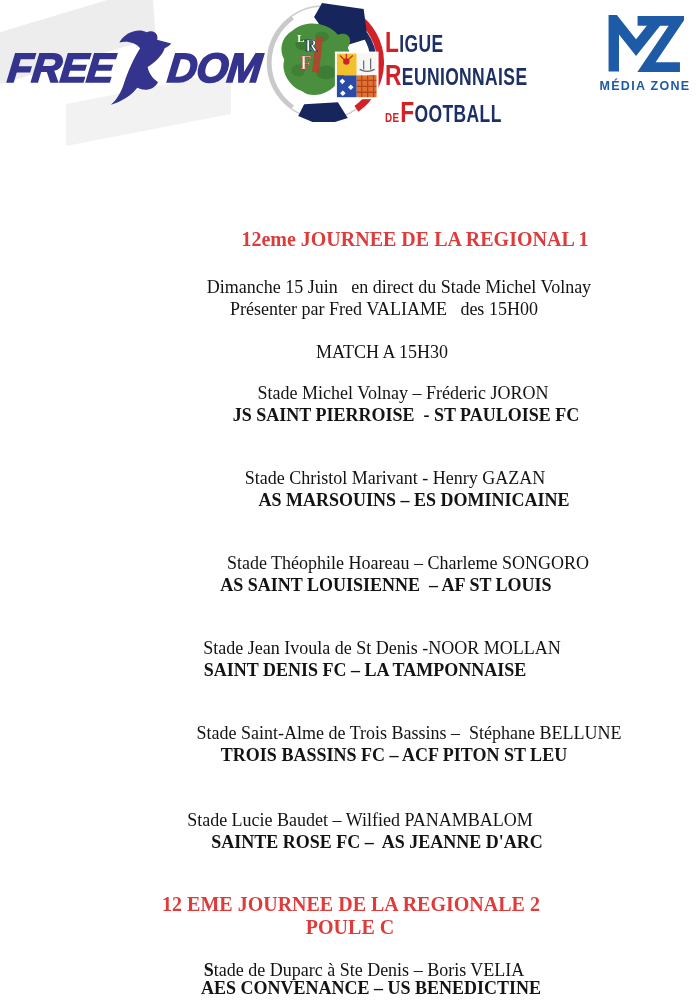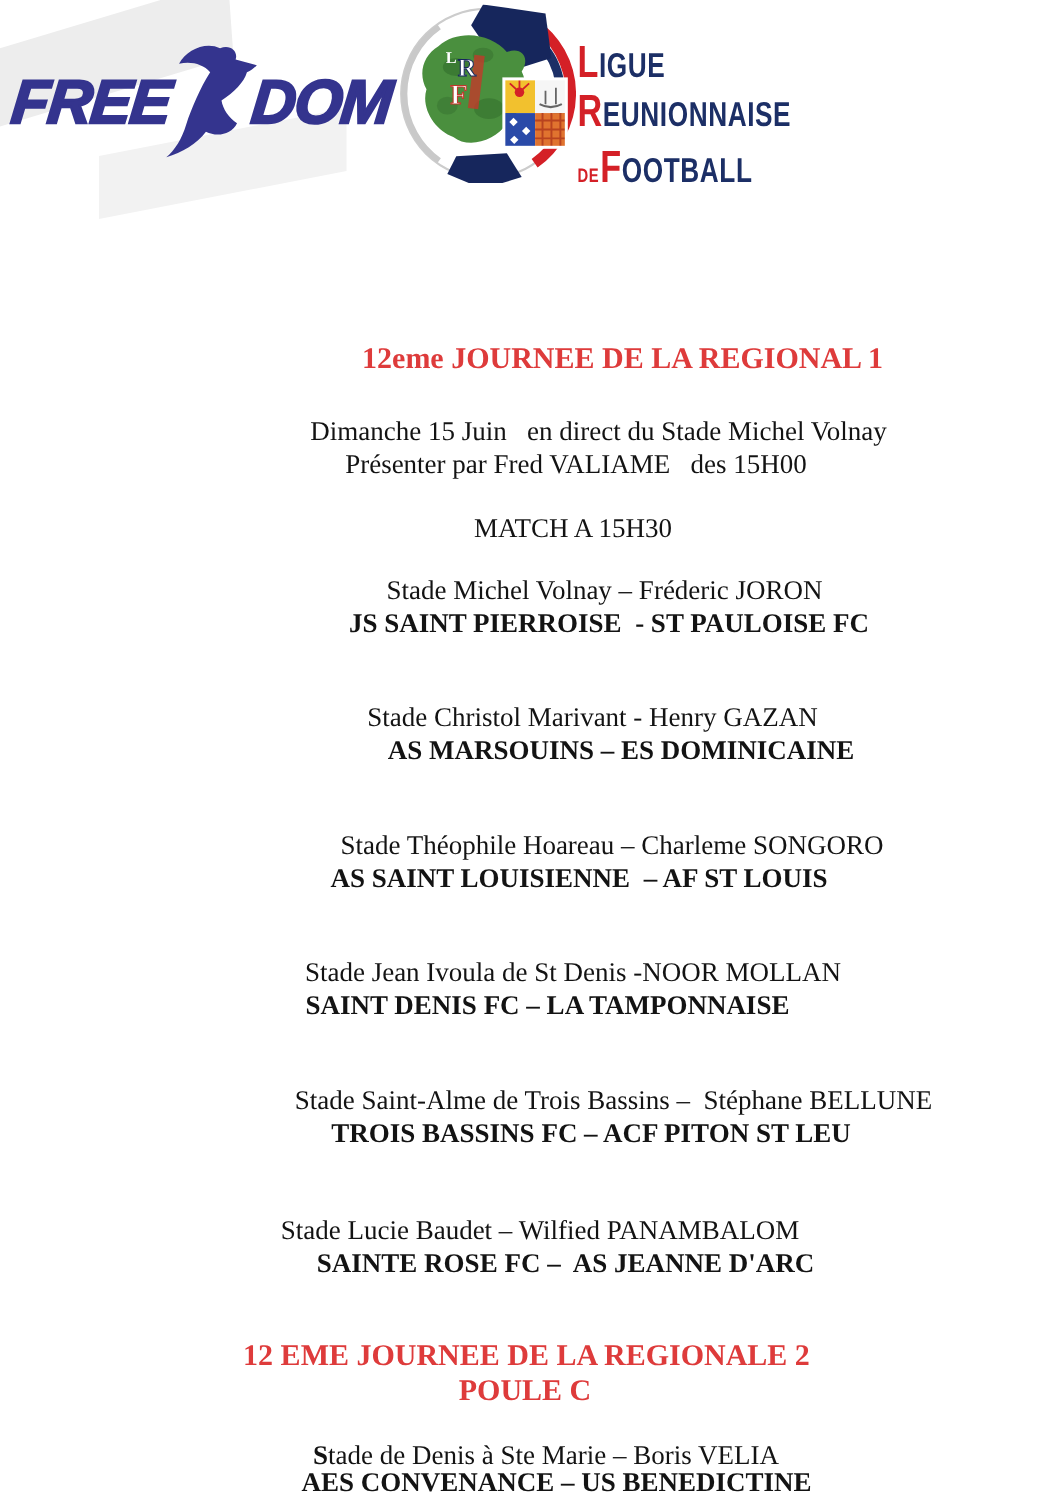--- a/index.html
+++ b/index.html
@@ -124,20 +124,27 @@
             <span class="lrf-rest">EUNIONNAISE</span>
         </div>
         <div class="lrf-line l3">
           <span class="lrf-de">DE</span>
             <span class="lrf-init">F</span>
             <span class="lrf-rest">OOTBALL</span>
         </div>
       </div>
     </div>
 
+    <div class="mz">
+      <svg class="mz-mark" viewBox="0 0 100 78">
+        <path d="M8,76 L8,6 L38,44 L68,6" fill="none" stroke="#1d5ba6" stroke-width="14"></path>
+        <path d="M40,8 L94,8 L52,70 L97,70" fill="none" stroke="#1d5ba6" stroke-width="13"></path>
+      </svg>
+      <div class="mz-label">MÉDIA ZONE</div>
+    </div>
   </div>
 
   <div>
 
     <div class="line red-title" style="top:228px;left:66px;">12eme JOURNEE DE LA REGIONAL 1</div>
 
     <div class="line" style="top:276px;left:50px;">Dimanche 15 Juin   en direct du Stade Michel Volnay</div>
     <div class="line" style="top:298px;left:35px;">Présenter par Fred VALIAME   des 15H00</div>
 
     <div class="line" style="top:341px;left:33px;">MATCH A 15H30</div>
@@ -156,17 +163,17 @@
 
     <div class="line" style="top:722px;left:60px;">Stade Saint-Alme de Trois Bassins –  Stéphane BELLUNE</div>
     <div class="line teams" style="top:744px;left:45px;">TROIS BASSINS FC – ACF PITON ST LEU</div>
 
     <div class="line" style="top:809px;left:11px;">Stade Lucie Baudet – Wilfied PANAMBALOM</div>
     <div class="line teams" style="top:831px;left:28px;">SAINTE ROSE FC –  AS JEANNE D'ARC</div>
 
     <div class="line red-title" style="top:893px;left:2px;">12 EME JOURNEE DE LA REGIONALE 2</div>
     <div class="line red-title" style="top:916px;left:1px;text-align:center;">POULE C</div>
 
-    <div class="line" style="top:959px;left:15px;"><span class="b">S</span><span>tade de Denis à Ste Marie – Boris VELIA</span></div>
+    <div class="line" style="top:959px;left:15px;"><span class="b">S</span><span>tade de Duparc à Ste Denis – Boris VELIA</span></div>
     <div class="line teams" style="top:977px;left:22px;">AES CONVENANCE – US BENEDICTINE</div>
 
   </div>
 </div>
 
 </body></html>

